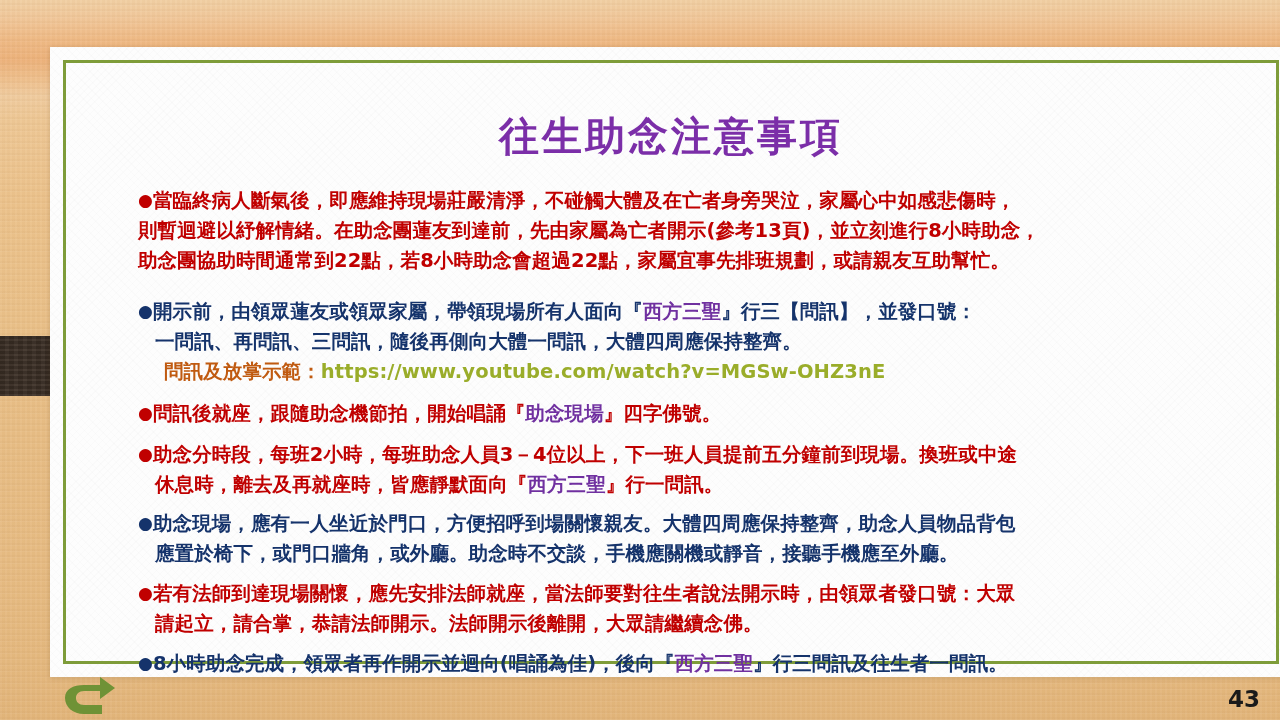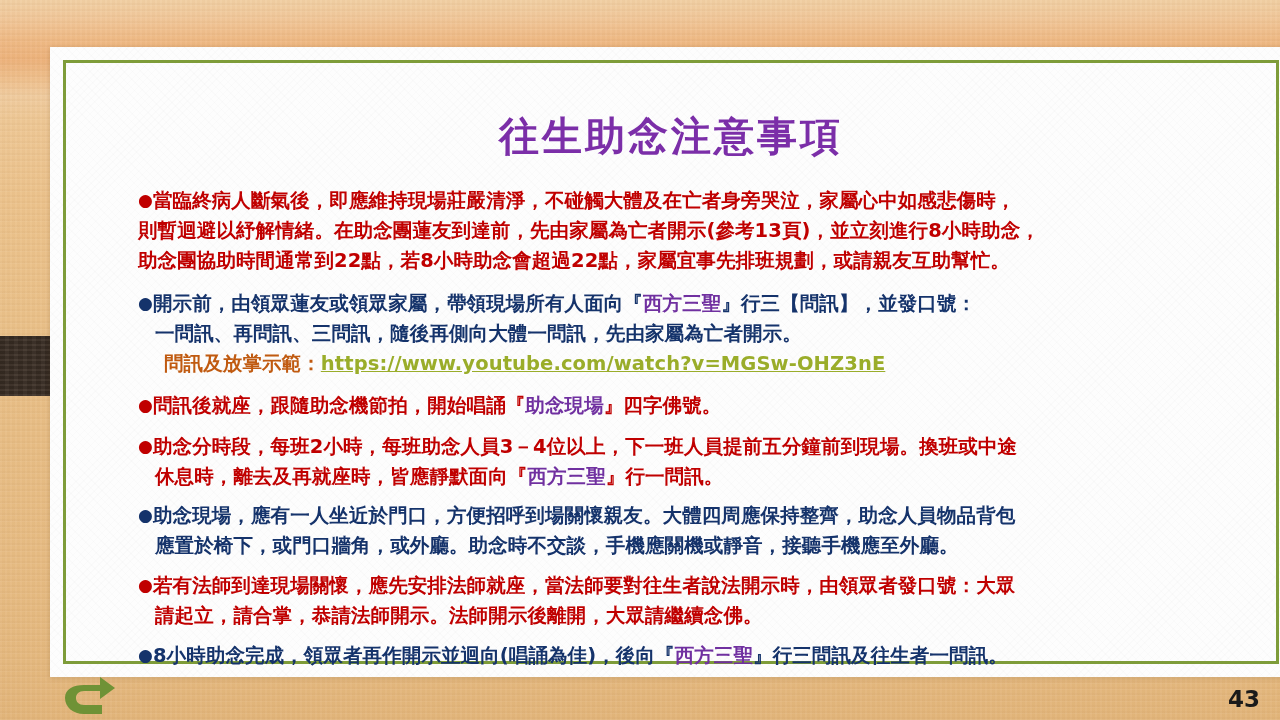--- a/index.html
+++ b/index.html
@@ -80,26 +80,26 @@
   }
   .para{ margin-bottom:6px; position:relative; }
   .para .ln{ display:block; white-space:nowrap; }
   .ind1{ padding-left:17px; }
   .ind2{ padding-left:26px; }
 
   .c-red   { color:#c00000; }
   .c-navy  { color:#15336b; }
   .c-purple{ color:#7030a0; }
   .c-brown { color:#c05a10; }
-  .c-link  { color:#9aad2a; text-decoration:underline; }
+  .c-link  { color:#9aad2a; }
 
   .bullet{ font-size:17px; vertical-align:1px; }
 
   
-  .p1{ margin-bottom:12px; }
+  .p1{ margin-bottom:20px; }
   .p2{ margin-bottom:11px; }
   .p3{ margin-bottom:10px; }
   .p4{ margin-bottom:8px; }
   .p5{ margin-bottom:9px; }
   .p6{ margin-bottom:9px; }
 
   
   .refresh-icon{
     position:absolute; left:60px; top:676px;
     width:58px; height:40px;
@@ -126,21 +126,21 @@
   <div class="content">
 
     <div class="para p1 c-red">
       <span class="ln"><span class="bullet">●</span><span>當臨終病人斷氣後，即應維持現場莊嚴清淨，不碰觸大體及在亡者身旁哭泣，家屬心中如感悲傷時，</span></span>
       <span class="ln">則暫迴避以紓解情緒。在助念團蓮友到達前，先由家屬為亡者開示(參考13頁)，並立刻進行8小時助念，</span>
       <span class="ln">助念團協助時間通常到22點，若8小時助念會超過22點，家屬宜事先排班規劃，或請親友互助幫忙。</span>
     </div>
 
     <div class="para p2 c-navy">
       <span class="ln"><span class="bullet">●</span><span>開示前，由領眾蓮友或領眾家屬，帶領現場所有人面向『<span class="c-purple">西方三聖</span>』行三【問訊】，並發口號：</span></span>
-      <span class="ln ind1">一問訊、再問訊、三問訊，隨後再側向大體一問訊，先由家屬為亡者開示。</span>
+      <span class="ln ind1">一問訊、再問訊、三問訊，隨後再側向大體一問訊，大體四周應保持整齊。</span>
       <span class="ln ind2">
         <span class="c-brown">問訊及放掌示範：</span><span class="c-link">https://www.youtube.com/watch?v=MGSw-OHZ3nE</span>
       </span>
     </div>
 
     <div class="para p3 c-red">
       <span class="ln"><span class="bullet">●</span><span>問訊後就座，跟隨助念機節拍，開始唱誦『<span class="c-purple">助念現場</span>』四字佛號。</span></span>
     </div>
 
     <div class="para p4 c-red">

